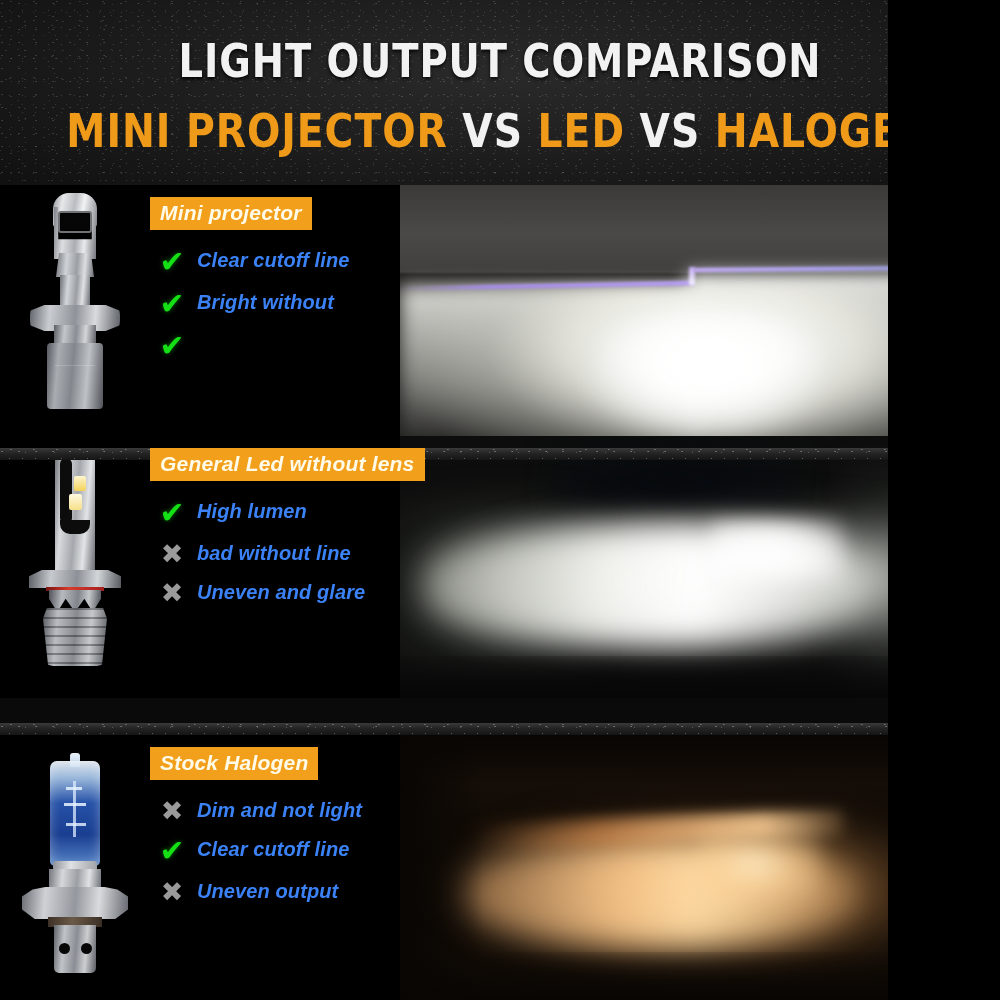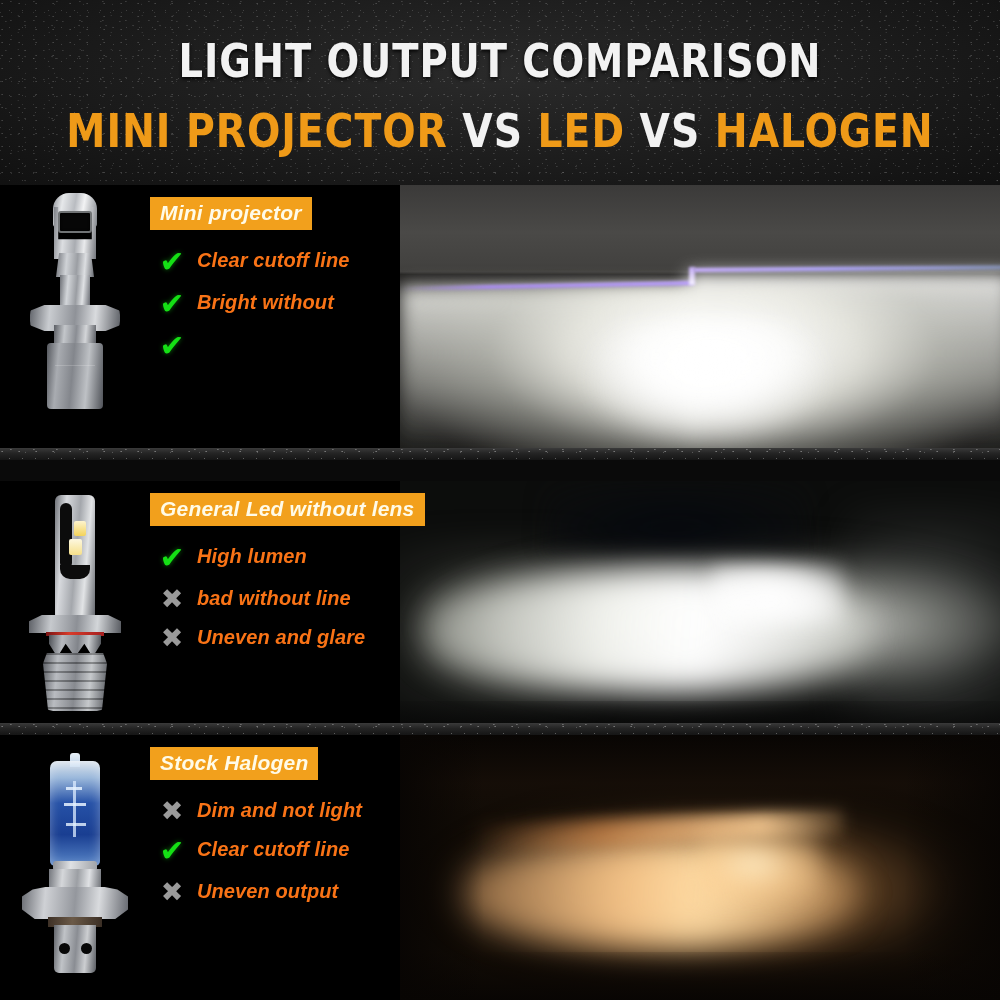--- a/index.html
+++ b/index.html
@@ -1,20 +1,20 @@
 <!DOCTYPE html>
 <html><head>
 <meta charset="utf-8">
 <style>
   * { margin:0; padding:0; box-sizing:border-box; }
   html,body{ width:1000px; height:1000px; overflow:hidden; background:#000; }
   body{ font-family:"Liberation Sans", sans-serif; }
 
   .poster{
-    position:relative; width:1000px; height:1000px; background:#0a0a0a;
+    position:relative; width:888px; height:1000px; background:#0a0a0a;
     overflow:hidden;
   }
 
   
   .grit{
     position:absolute; inset:0; pointer-events:none; opacity:.55;
     background-image:
       radial-gradient(circle at 13% 27%, rgba(255,255,255,.35) .6px, transparent .9px),
       radial-gradient(circle at 47% 8%,  rgba(255,255,255,.28) .6px, transparent .9px),
       radial-gradient(circle at 72% 61%, rgba(255,255,255,.30) .5px, transparent .8px),
@@ -44,21 +44,21 @@
     transform:scaleX(.93); transform-origin:50% 50%;
     text-shadow:0 2px 4px rgba(0,0,0,.9);
   }
   .hdr-line2{ top:103px; font-size:47px; transform:scaleX(.93); transform-origin:50% 50%; }
   .hdr-line2 .o{ color:#ef9a18; }
   .hdr-line2 .w{ color:#f2f2f2; }
 
   
   .section{ position:absolute; left:0; width:1000px; overflow:hidden; }
   .sec1{ top:185px; height:263px; }
-  .sec2{ top:481px; height:262px; }
+  .sec2{ top:436px; height:262px; }
   .sec3{ top:735px; height:265px; }
 
   .divider{
     position:absolute; left:0; width:1000px; height:12px; z-index:6;
     background:linear-gradient(180deg,#3a3a3a 0%, #242424 45%, #151515 100%);
   }
   .div1{ top:448px; }
   .div2{ top:723px; }
   .divider .grit{ opacity:1; }
 
@@ -226,21 +226,21 @@
     white-space:nowrap;
   }
   .mark{
     flex:0 0 auto; width:32px; text-align:center;
     font-size:30px; line-height:1; font-weight:bold;
     font-family:"DejaVu Sans", sans-serif;
   }
   .mark.ok{ color:#15e015; text-shadow:0 0 5px rgba(21,224,21,.5); }
   .mark.no{ color:#9a9a9a; font-size:27px; }
   .feature .label{
-    color:#f97316; font-style:italic; font-weight:bold;
+    color:#3b82f6; font-style:italic; font-weight:bold;
     font-size:20px; line-height:1.08; letter-spacing:.1px;
     padding-top:3px;
     text-shadow:0 1px 2px rgba(0,0,0,.9);
   }
 
   
   .beam{
     position:absolute; left:400px; top:0; width:600px; height:100%;
     overflow:hidden;
   }

